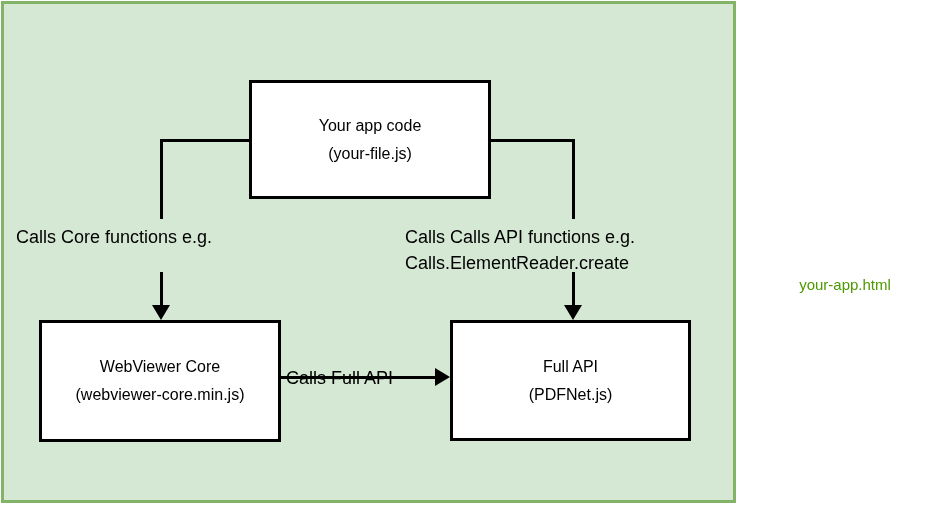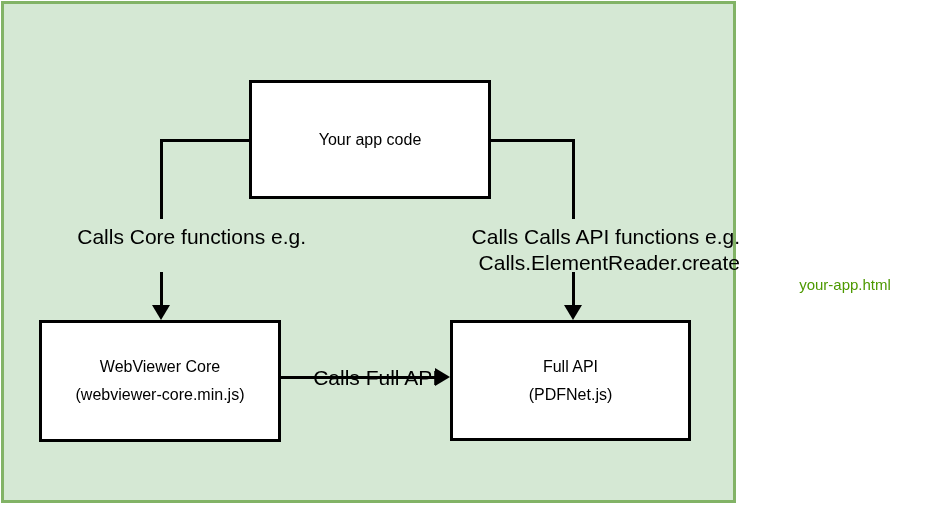--- a/index.html
+++ b/index.html
@@ -130,23 +130,23 @@
   #conn-right-v2 { left: 572px; top: 272px; height: 34px; }
   #arrow-right-d { left: 564px; top: 305px; }
 
   
   #conn-mid-h { left: 280px; top: 376px; width: 156px; }
   #arrow-mid  { left: 435px; top: 368px; }
 
   
   .edge-label {
     position: absolute;
-    text-align: right;
+    text-align: left;
     color: #000000;
-    font-size: 21px;
+    font-size: 18px;
     line-height: 26px;
     white-space: nowrap;
     z-index: 4;
   }
   .edge-label .ln { display: block; }
 
   #label-core-calls {
     left: 16px;
     top: 224px;
     width: 290px;
@@ -177,20 +177,21 @@
   <div class="hline" id="conn-right-h"></div>
   <div class="vline" id="conn-right-v1"></div>
   <div class="vline" id="conn-right-v2"></div>
   <div class="arrow-down" id="arrow-right-d"></div>
 
   <div class="hline" id="conn-mid-h"></div>
   <div class="arrow-right" id="arrow-mid"></div>
 
   <div class="node" id="node-app-code">
     <span class="ln ln1">Your app code</span>
+    <span class="ln ln2">(your-file.js)</span>
   </div>
 
   <div class="node" id="node-core">
     <span class="ln ln1">WebViewer Core</span>
     <span class="ln ln2">(webviewer-core.min.js)</span>
   </div>
 
   <div class="node" id="node-fullapi">
     <span class="ln ln1">Full API</span>
     <span class="ln ln2">(PDFNet.js)</span>

